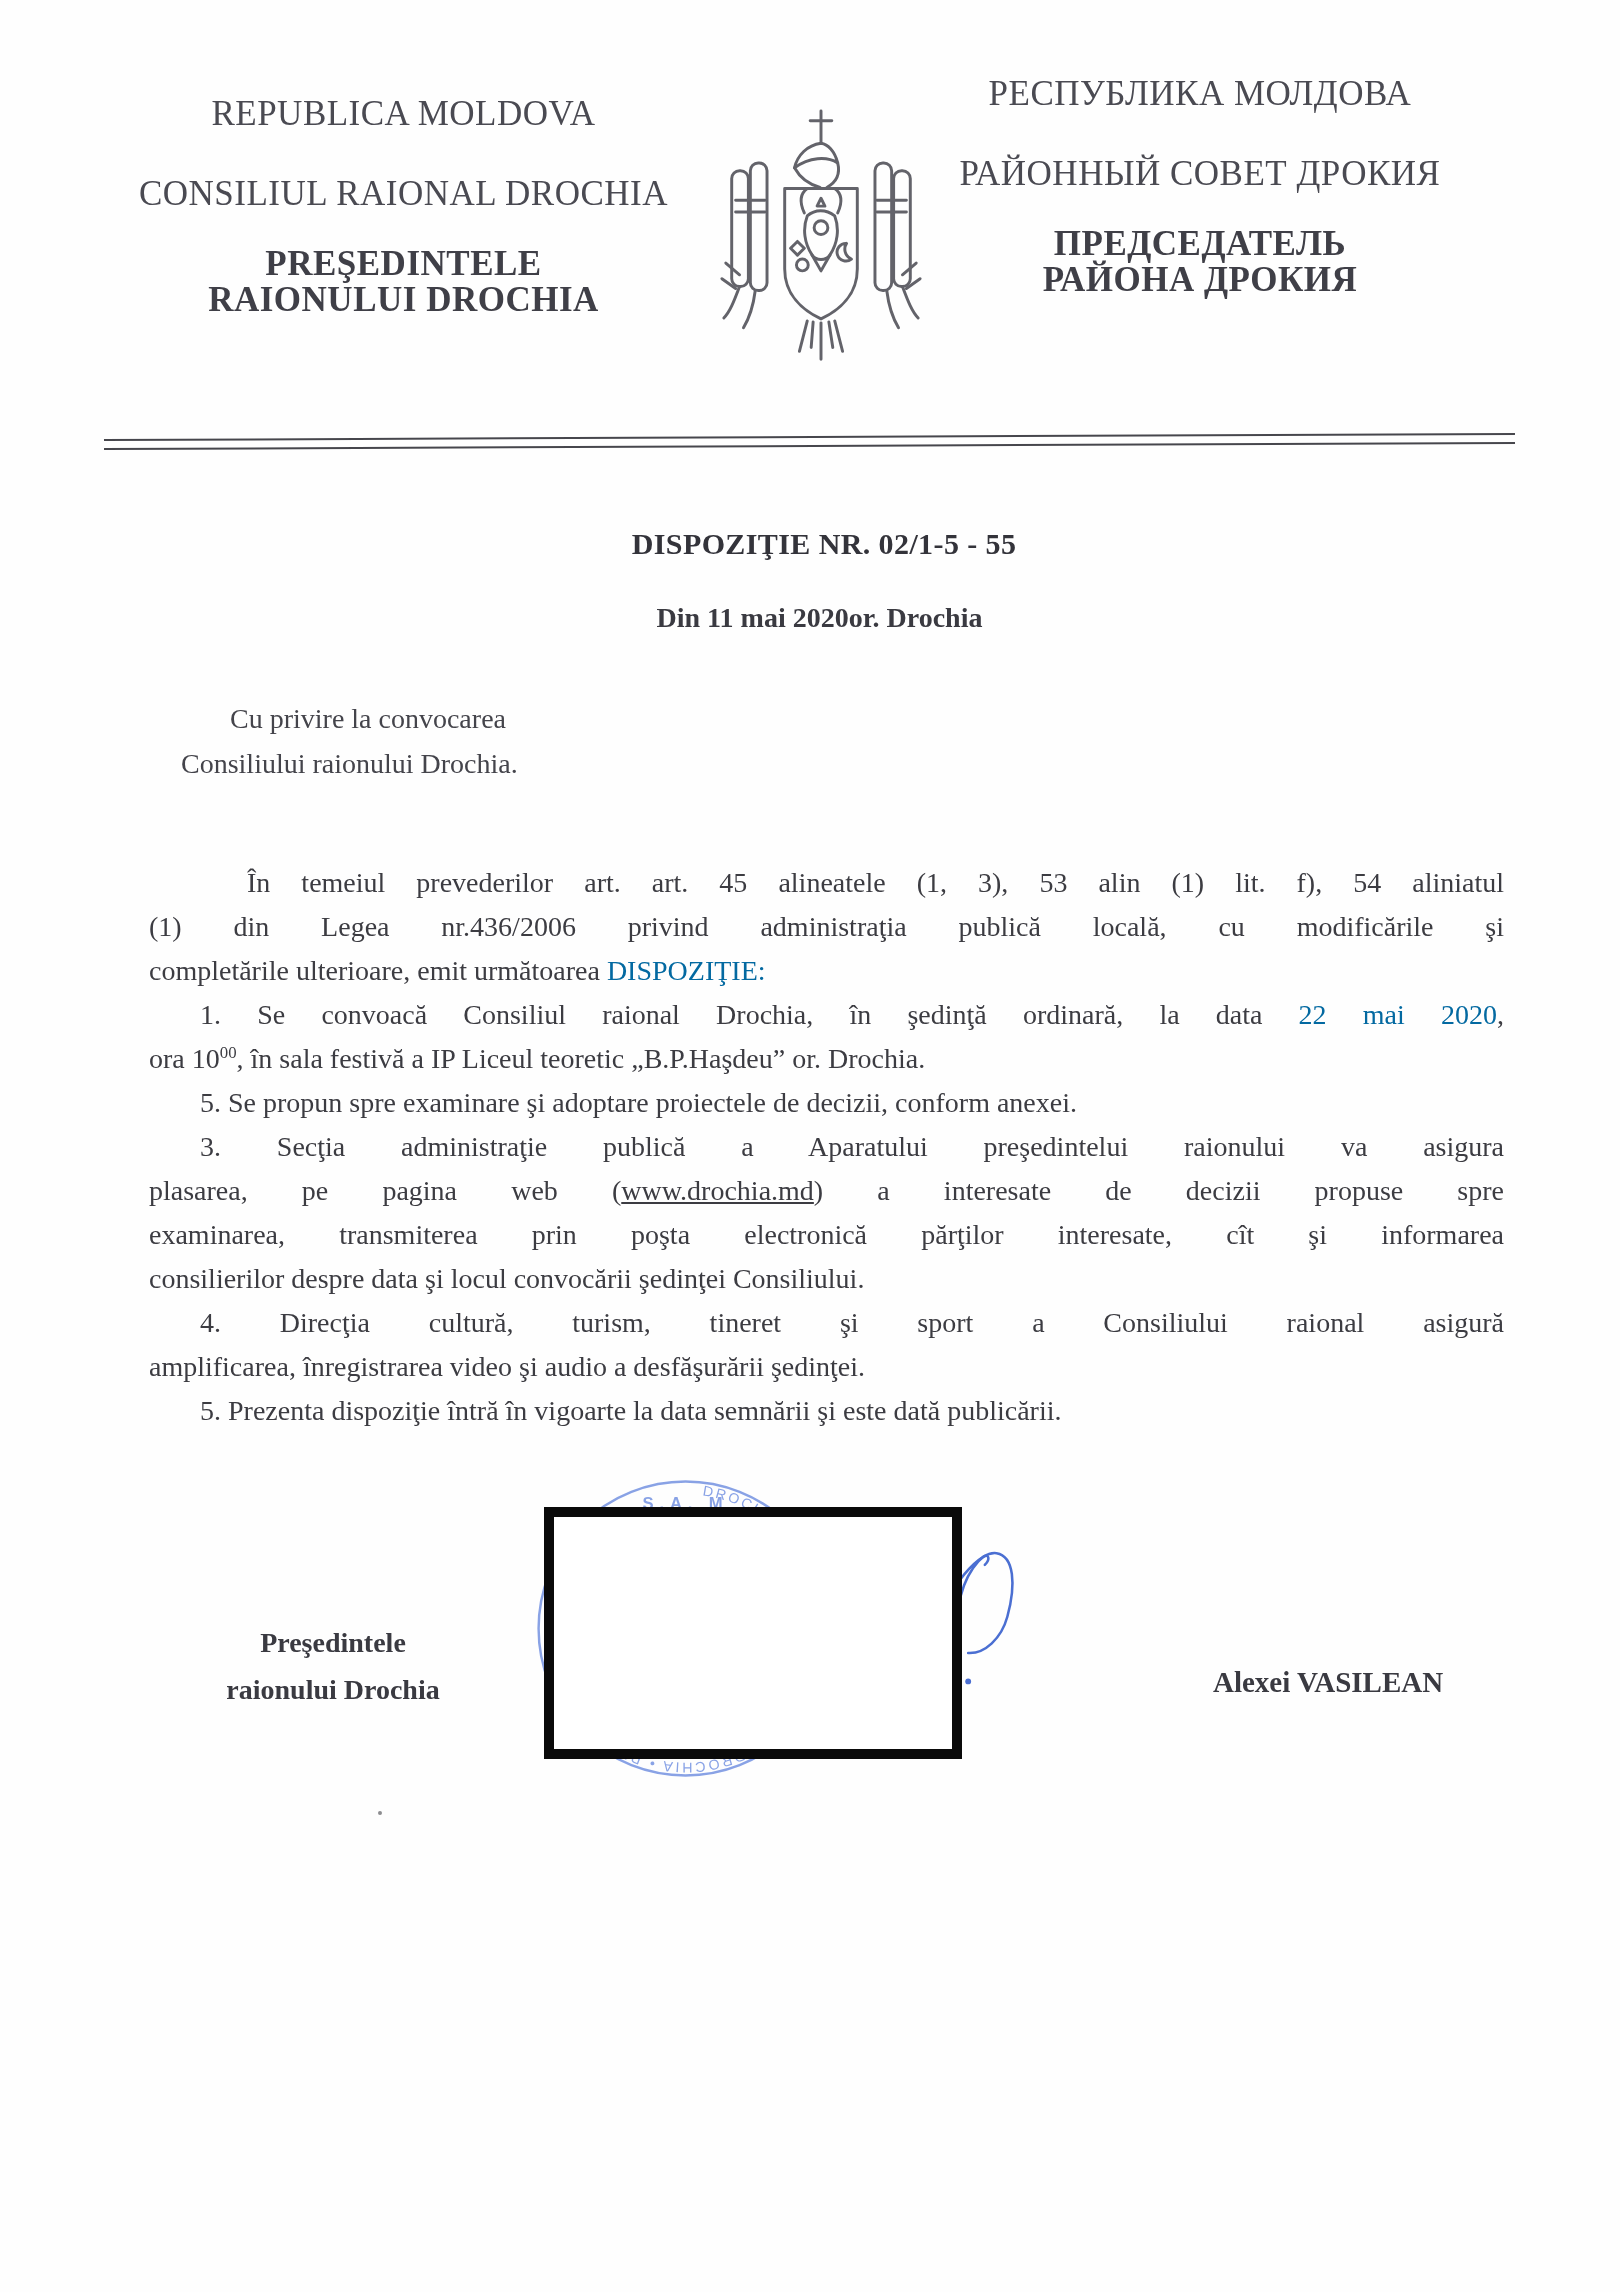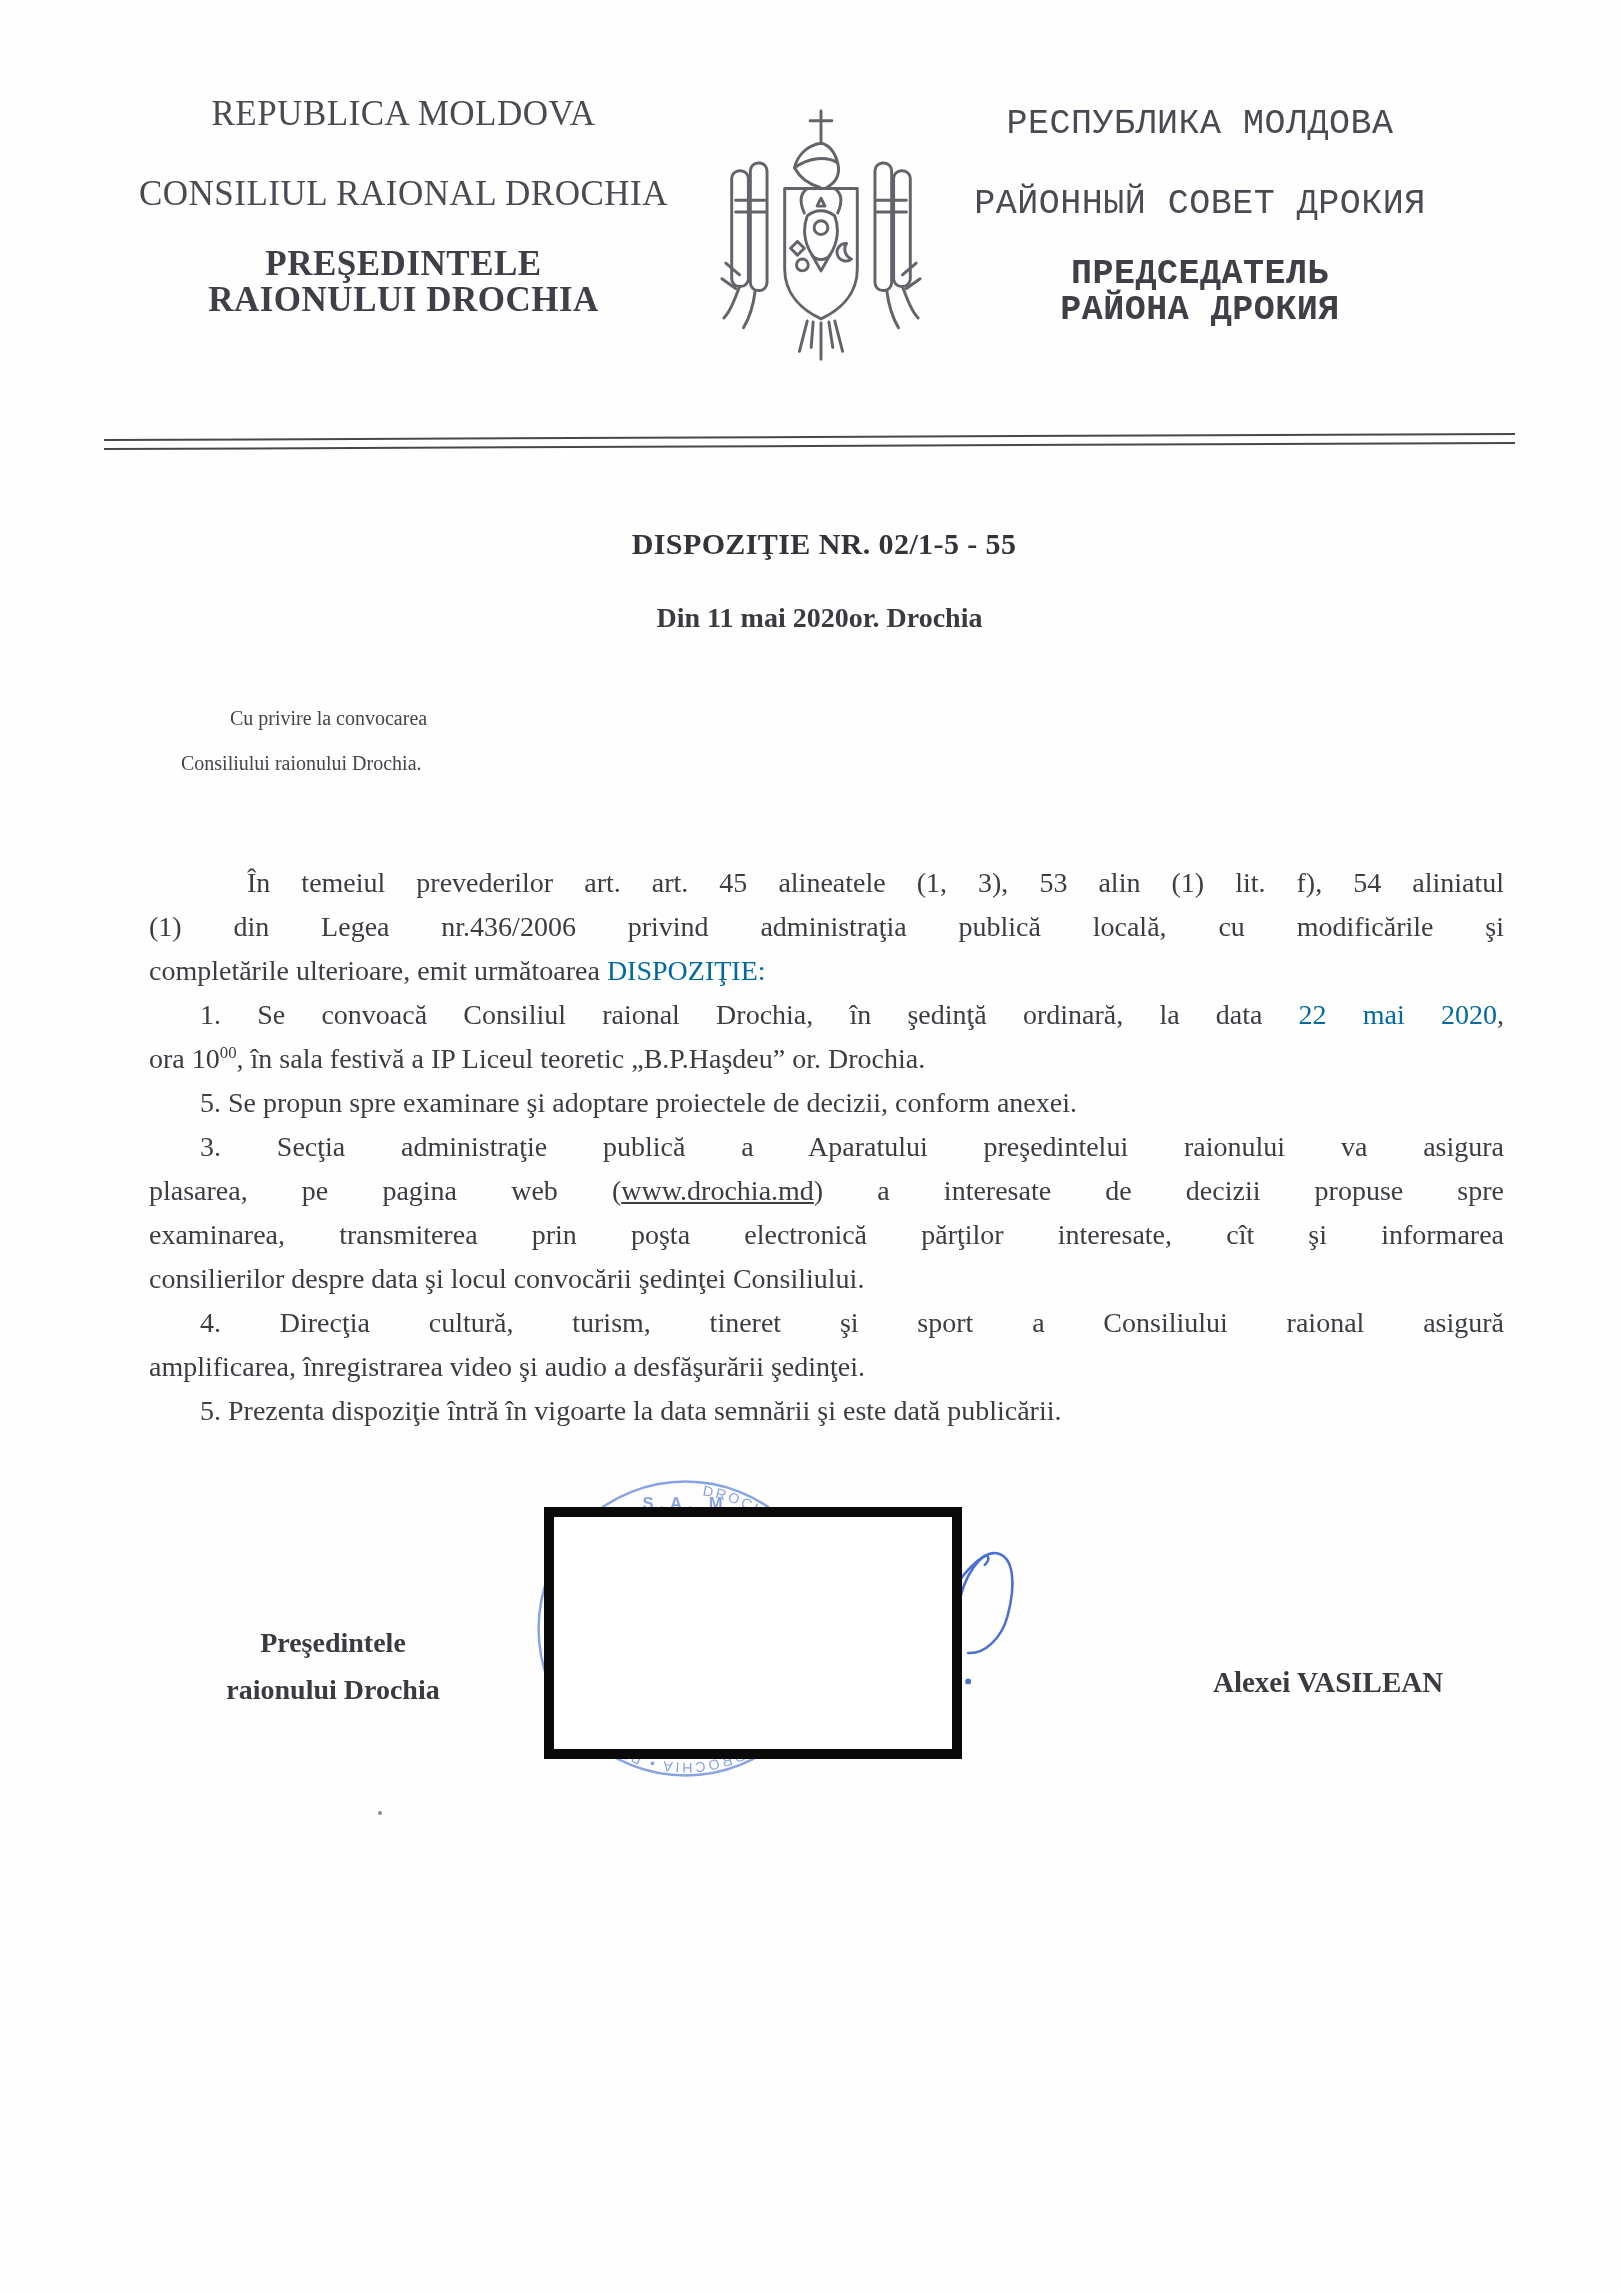--- a/index.html
+++ b/index.html
@@ -4,39 +4,39 @@
 <style>
   html,body{margin:0;padding:0;}
   body{
     width:1620px;height:2293px;position:relative;background:#fefefe;
     font-family:"Liberation Serif", serif;color:#3c3c42;overflow:hidden;
   }
   .abs{position:absolute;}
   
   .hdr-col{position:absolute;text-align:center;}
   .hdr-left{left:135px;top:94px;width:537px;}
-  .hdr-right{left:933px;top:104px;width:534px;font-family:Liberation Mono, monospace;}
+  .hdr-right{left:933px;top:74px;width:534px;}
   .hdr-line{font-size:35px;letter-spacing:0.5px;color:#4a4a52;}
   .hdr-gap1{margin-bottom:40px;}
   .hdr-gap2{margin-bottom:32px;}
   .hdr-bold{font-weight:bold;color:#3f3f47;line-height:36px;}
   
   .rule{
     position:absolute;left:104px;top:436px;width:1411px;height:6.9px;
     border-top:2.9px solid #46464c;border-bottom:2.9px solid #46464c;
     transform:rotate(-0.25deg);
   }
   
   .title{position:absolute;left:136px;right:108px;top:527px;text-align:center;
     font-size:30px;font-weight:bold;color:#33333a;letter-spacing:0.4px;}
   .daterow{position:absolute;left:179px;right:125px;top:602px;display:flex;
     justify-content:center;font-size:28px;font-weight:bold;color:#3a3a41;}
   .daterow .place{padding-right:35px;}
   
-  .subject{position:absolute;left:181px;top:696px;font-size:20px;line-height:45px;color:#44444b;}
+  .subject{position:absolute;left:181px;top:696px;font-size:28px;line-height:45px;color:#44444b;}
   .subject .l0{text-indent:49px;}
   
   .bodytext{position:absolute;left:149px;top:861px;width:1355px;
     font-size:28px;line-height:44px;color:#3c3c42;}
   .line{text-align:justify;text-align-last:justify;white-space:normal;}
   .line.last{text-align-last:left;}
   .b{font-weight:normal;color:#0369a1;}
   .u{text-decoration:underline;}
   .sup{vertical-align:super;font-size:0.6em;line-height:0;}
   

